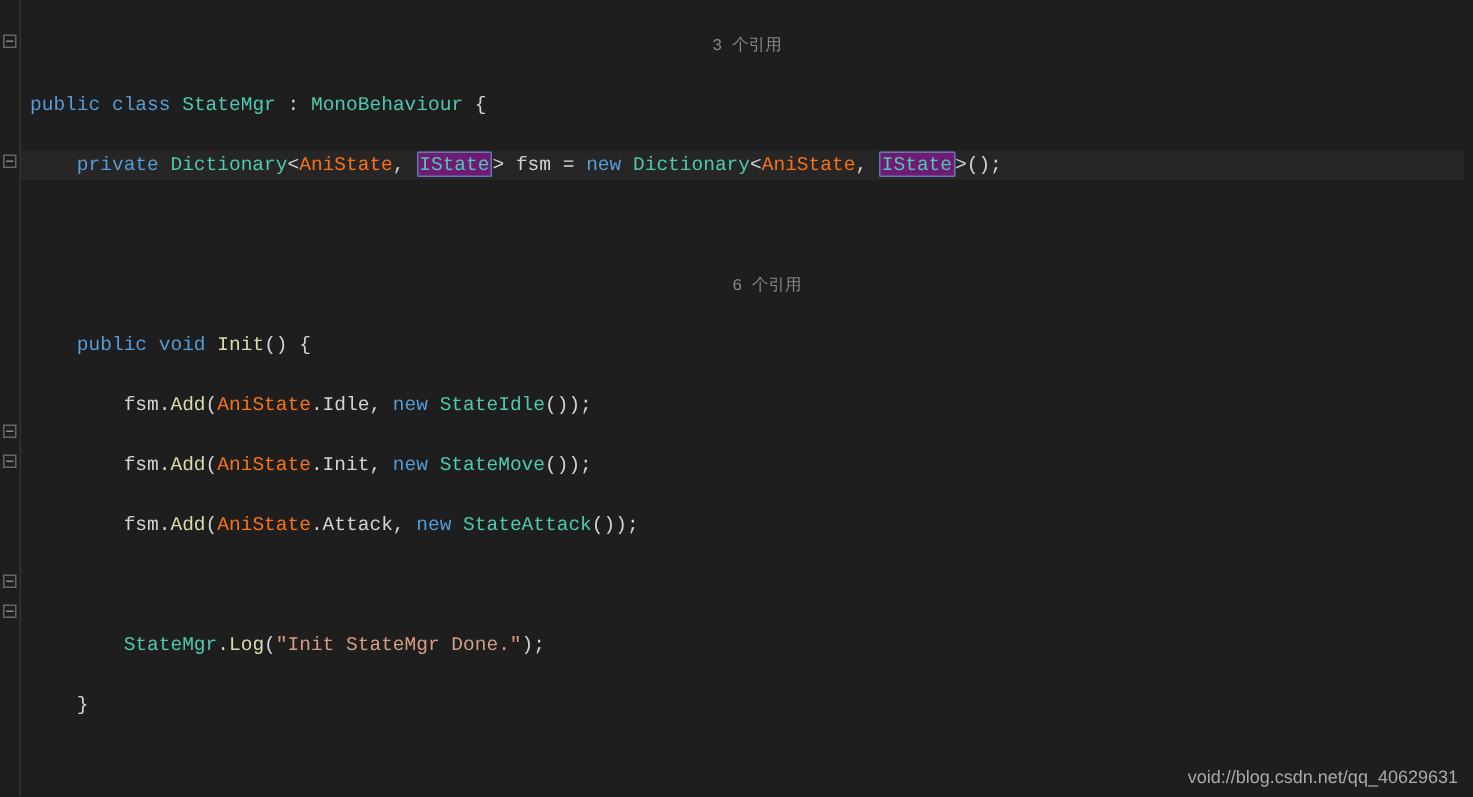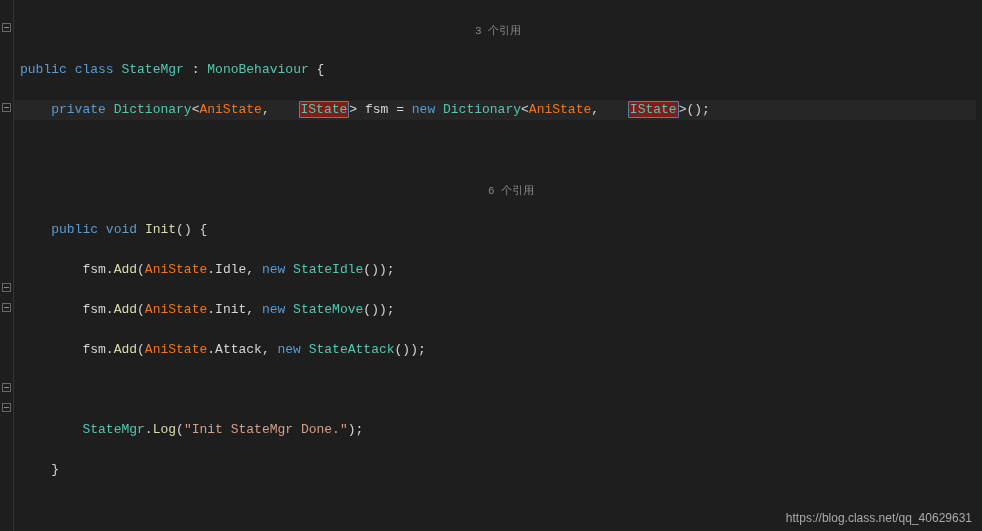--- a/index.html
+++ b/index.html
@@ -63,25 +63,24 @@
     .kw-string { color: #d69d85; }
     .kw-enum { color: #f97316; }
     .codelens {
       color: #888888;
       font-size: 11px;
       height: 20px;
       line-height: 22px;
       text-align: center;
     }
     .highlight-box {
-      background: #7f1d1d;
+      background: #701a75;
       border: 1px solid #5a7ca8;
       padding: 0 1px;
       border-radius: 1px;
-      margin-left: 21px;
     }
     .highlight-line {
       background: rgba(40,40,40,0.8);
       display: block;
       margin-left: -6px;
       padding-left: 6px;
     }
     .watermark {
       position: absolute;
       bottom: 6px;
@@ -127,13 +126,13 @@
 
 
 
 
 
 
 
   </div>
 </div>
 
-<div class="watermark">https://blog.class.net/qq_40629631</div>
+<div class="watermark">void://blog.csdn.net/qq_40629631</div>
 
 </body></html>

